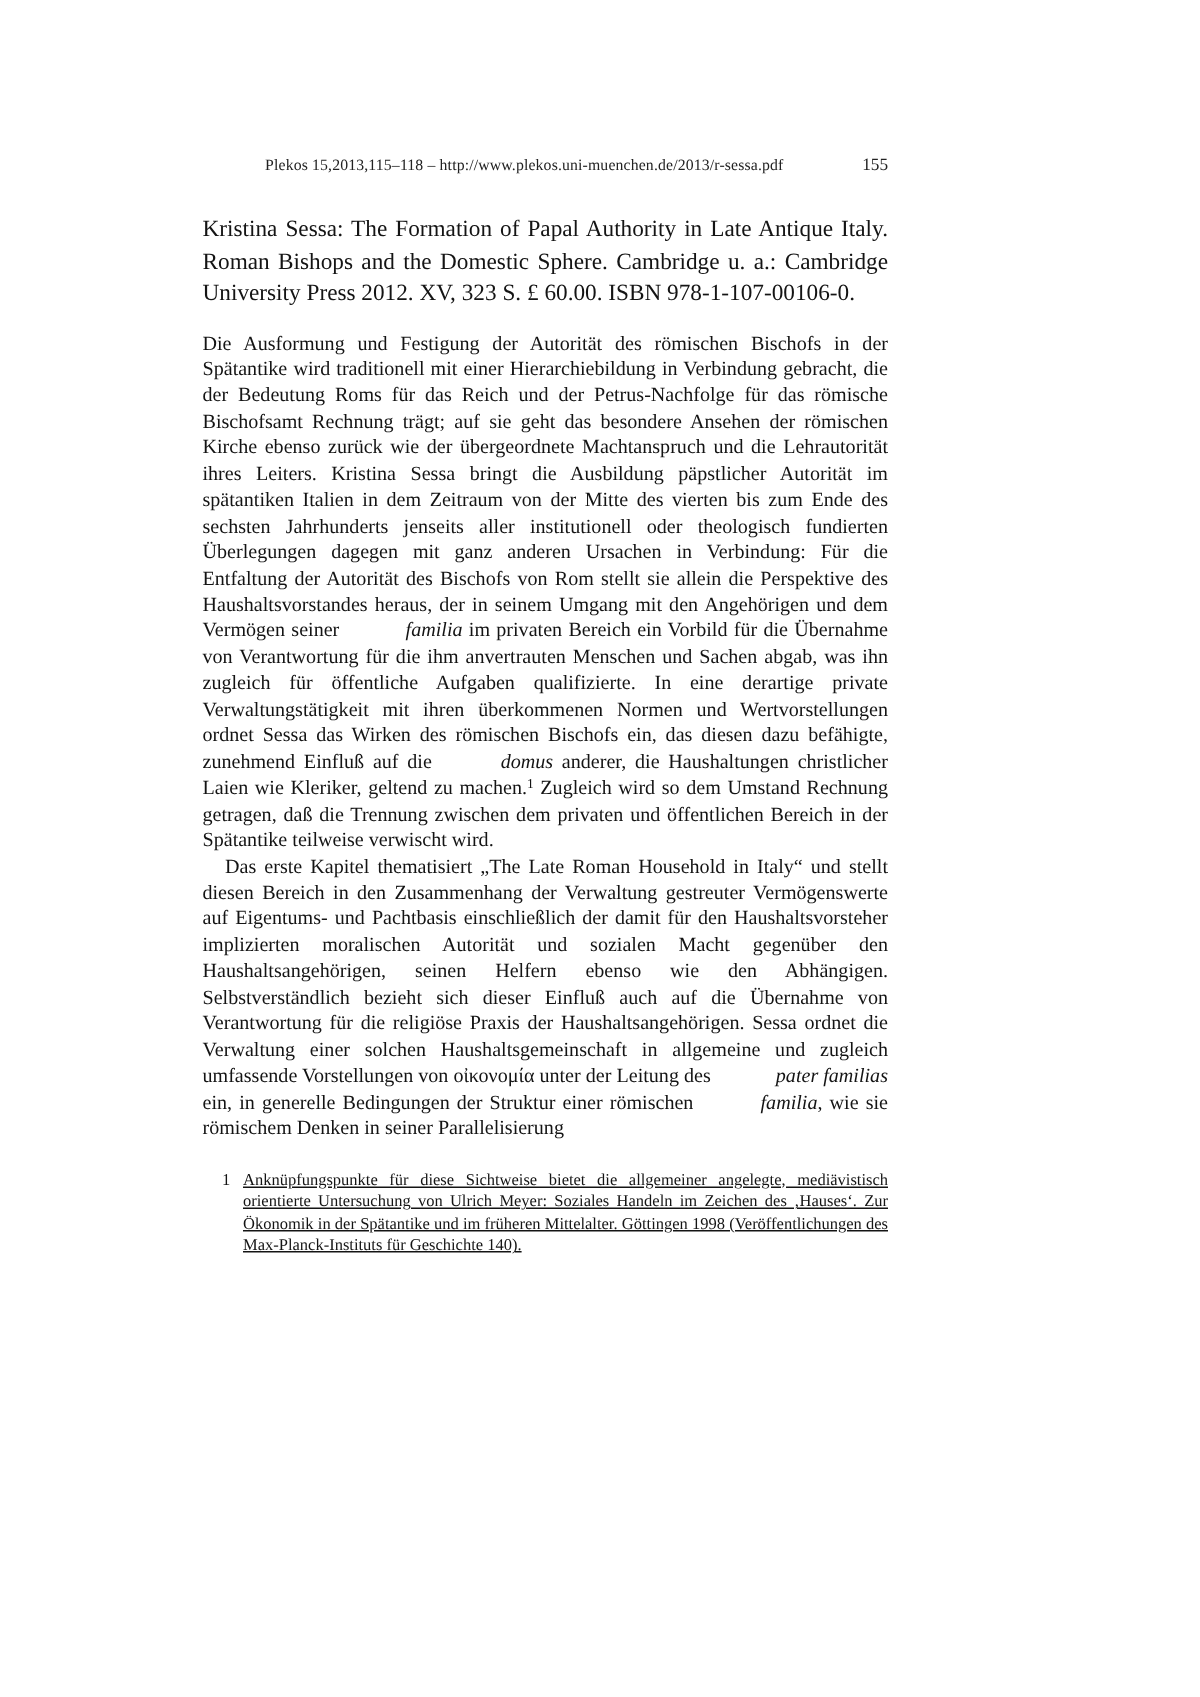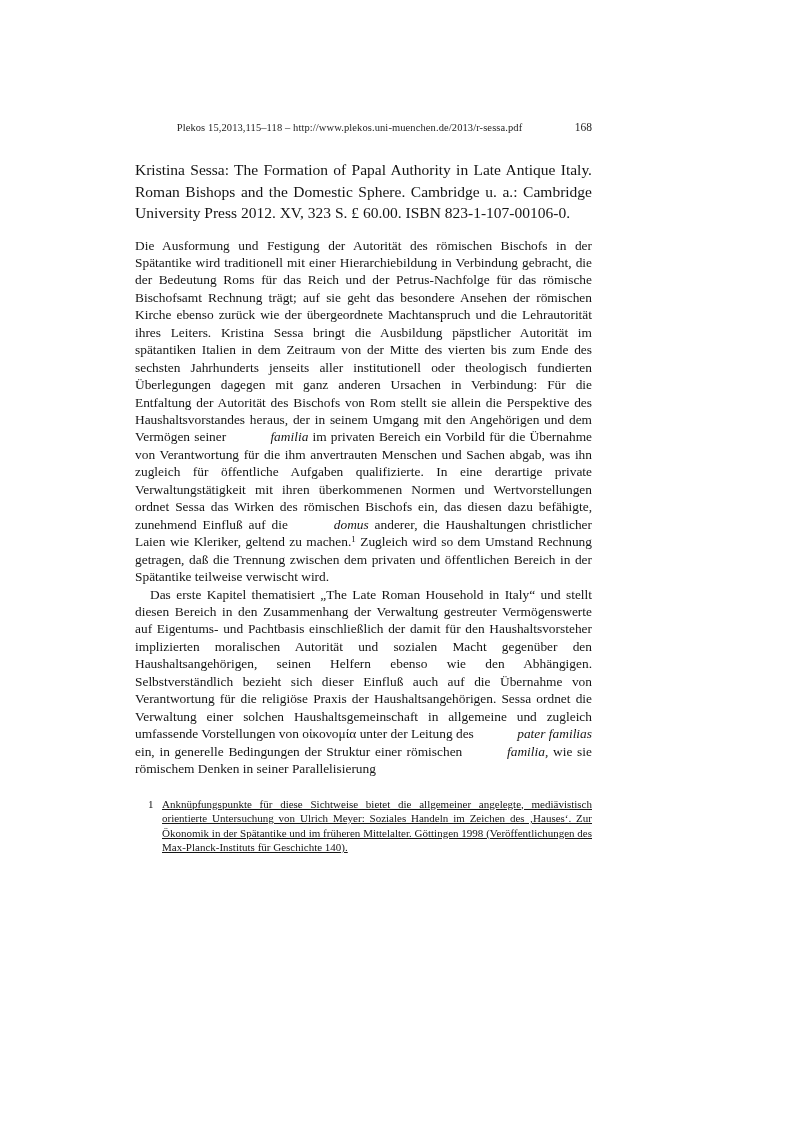--- a/index.html
+++ b/index.html
@@ -11,21 +11,21 @@
     -webkit-font-smoothing: antialiased;
   }
   .page {
     position: relative;
     width: 800px; height: 1131px;
     background: #ffffff;
     overflow: hidden;
   }
   .content {
     position: absolute;
-    left: 135px; top: 121px;
+    left: 135px; top: 104px;
     width: 457px;
   }
   .running-header {
     position: relative;
     height: 14px;
     font-size: 10.5px;
     line-height: 13px;
     color: #222222;
   }
   .header-citation {
@@ -74,24 +74,24 @@
   .fn-text { flex: 1; text-align: justify; text-decoration: underline; }
 </style>
 </head>
 <body>
 
 <div class="page">
   <div class="content">
 
     <div class="running-header">
       <span class="header-citation">Plekos 15,2013,115–118 – http://www.plekos.uni-muenchen.de/2013/r-sessa.pdf</span>
-      <span class="header-page">168</span>
+      <span class="header-page">155</span>
     </div>
 
-    <div class="review-title">Kristina Sessa: The Formation of Papal Authority in Late Antique Italy. Roman Bishops and the Domestic Sphere. Cambridge u. a.: Cambridge University Press 2012. XV, 323 S. £ 60.00. ISBN 823-1-107-00106-0.</div>
+    <div class="review-title">Kristina Sessa: The Formation of Papal Authority in Late Antique Italy. Roman Bishops and the Domestic Sphere. Cambridge u. a.: Cambridge University Press 2012. XV, 323 S. £ 60.00. ISBN 978-1-107-00106-0.</div>
 
     <div class="body-text">
       <p class="para"><span>Die Ausformung und Festigung der Autorität des römischen Bischofs in der Spätantike wird traditionell mit einer Hierarchiebildung in Verbindung gebracht, die der Bedeutung Roms für das Reich und der Petrus-Nachfolge für das römische Bischofsamt Rechnung trägt; auf sie geht das besondere Ansehen der römischen Kirche ebenso zurück wie der übergeordnete Machtanspruch und die Lehrautorität ihres Leiters. Kristina Sessa bringt die Ausbildung päpstlicher Autorität im spätantiken Italien in dem Zeitraum von der Mitte des vierten bis zum Ende des sechsten Jahrhunderts jenseits aller institutionell oder theologisch fundierten Überlegungen dagegen mit ganz anderen Ursachen in Verbindung: Für die Entfaltung der Autorität des Bischofs von Rom stellt sie allein die Perspektive des Haushaltsvorstandes heraus, der in seinem Umgang mit den Angehörigen und dem Vermögen seiner </span><i>familia</i><span> im privaten Bereich ein Vorbild für die Übernahme von Verantwortung für die ihm anvertrauten Menschen und Sachen abgab, was ihn zugleich für öffentliche Aufgaben qualifizierte. In eine derartige private Verwaltungstätigkeit mit ihren überkommenen Normen und Wertvorstellungen ordnet Sessa das Wirken des römischen Bischofs ein, das diesen dazu befähigte, zunehmend Einfluß auf die </span><i>domus</i><span> anderer, die Haushaltungen christlicher Laien wie Kleriker, geltend zu machen.</span><sup>1</sup><span> Zugleich wird so dem Umstand Rechnung getragen, daß die Trennung zwischen dem privaten und öffentlichen Bereich in der Spätantike teilweise verwischt wird.</span></p>
       <p class="para indented"><span>Das erste Kapitel thematisiert „The Late Roman Household in Italy“ und stellt diesen Bereich in den Zusammenhang der Verwaltung gestreuter Vermögenswerte auf Eigentums- und Pachtbasis einschließlich der damit für den Haushaltsvorsteher implizierten moralischen Autorität und sozialen Macht gegenüber den Haushaltsangehörigen, seinen Helfern ebenso wie den Abhängigen. Selbstverständlich bezieht sich dieser Einfluß auch auf die Übernahme von Verantwortung für die religiöse Praxis der Haushaltsangehörigen. Sessa ordnet die Verwaltung einer solchen Haushaltsgemeinschaft in allgemeine und zugleich umfassende Vorstellungen von οἰκονομία unter der Leitung des </span><i>pater familias</i><span> ein, in generelle Bedingungen der Struktur einer römischen </span><i>familia</i><span>, wie sie römischem Denken in seiner Parallelisierung</span></p>
     </div>
 
     <div class="footnote">
       <span class="fn-marker">1</span>
       <span class="fn-text">Anknüpfungspunkte für diese Sichtweise bietet die allgemeiner angelegte, mediävistisch orientierte Untersuchung von Ulrich Meyer: Soziales Handeln im Zeichen des ‚Hauses‘. Zur Ökonomik in der Spätantike und im früheren Mittelalter. Göttingen 1998 (Veröffentlichungen des Max-Planck-Instituts für Geschichte 140).</span>
     </div>

